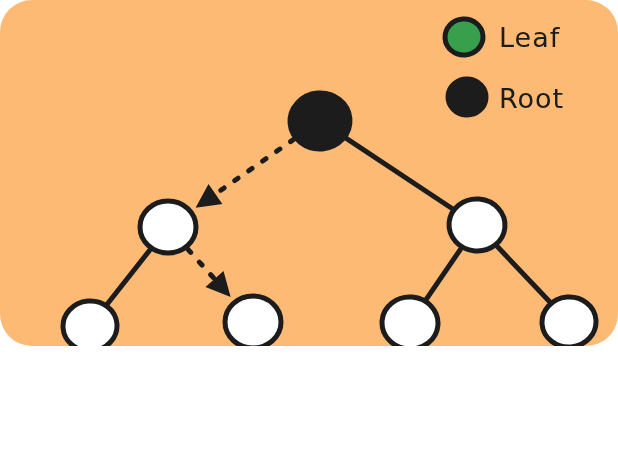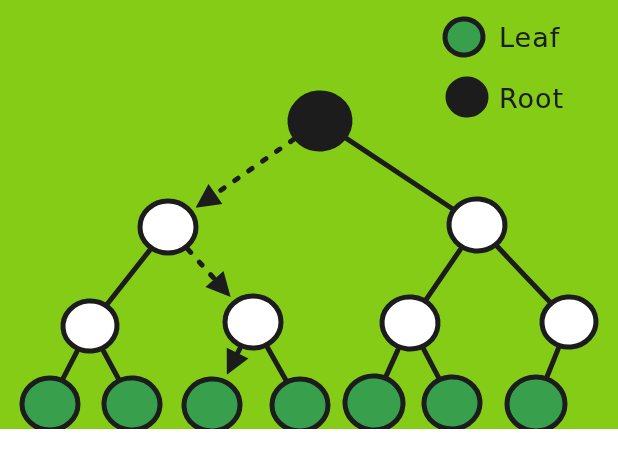--- a/index.html
+++ b/index.html
@@ -4,23 +4,24 @@
 <style>
   html, body {
     margin: 0;
     padding: 0;
     background: #ffffff;
     font-family: "DejaVu Sans", sans-serif;
   }
   #canvas-wrap {
     position: relative;
     width: 618px;
-    height: 429px;
-    background: #84cc16;
+    height: 346px;
+    background: #fdba74;
     overflow: hidden;
+    border-radius: 32px;
   }
   svg { display: block; }
   .edge {
     stroke: #1c1c1c;
     stroke-width: 5;
     fill: none;
     stroke-linecap: round;
   }
   .edge.dashed {
     stroke-dasharray: 4 13;

